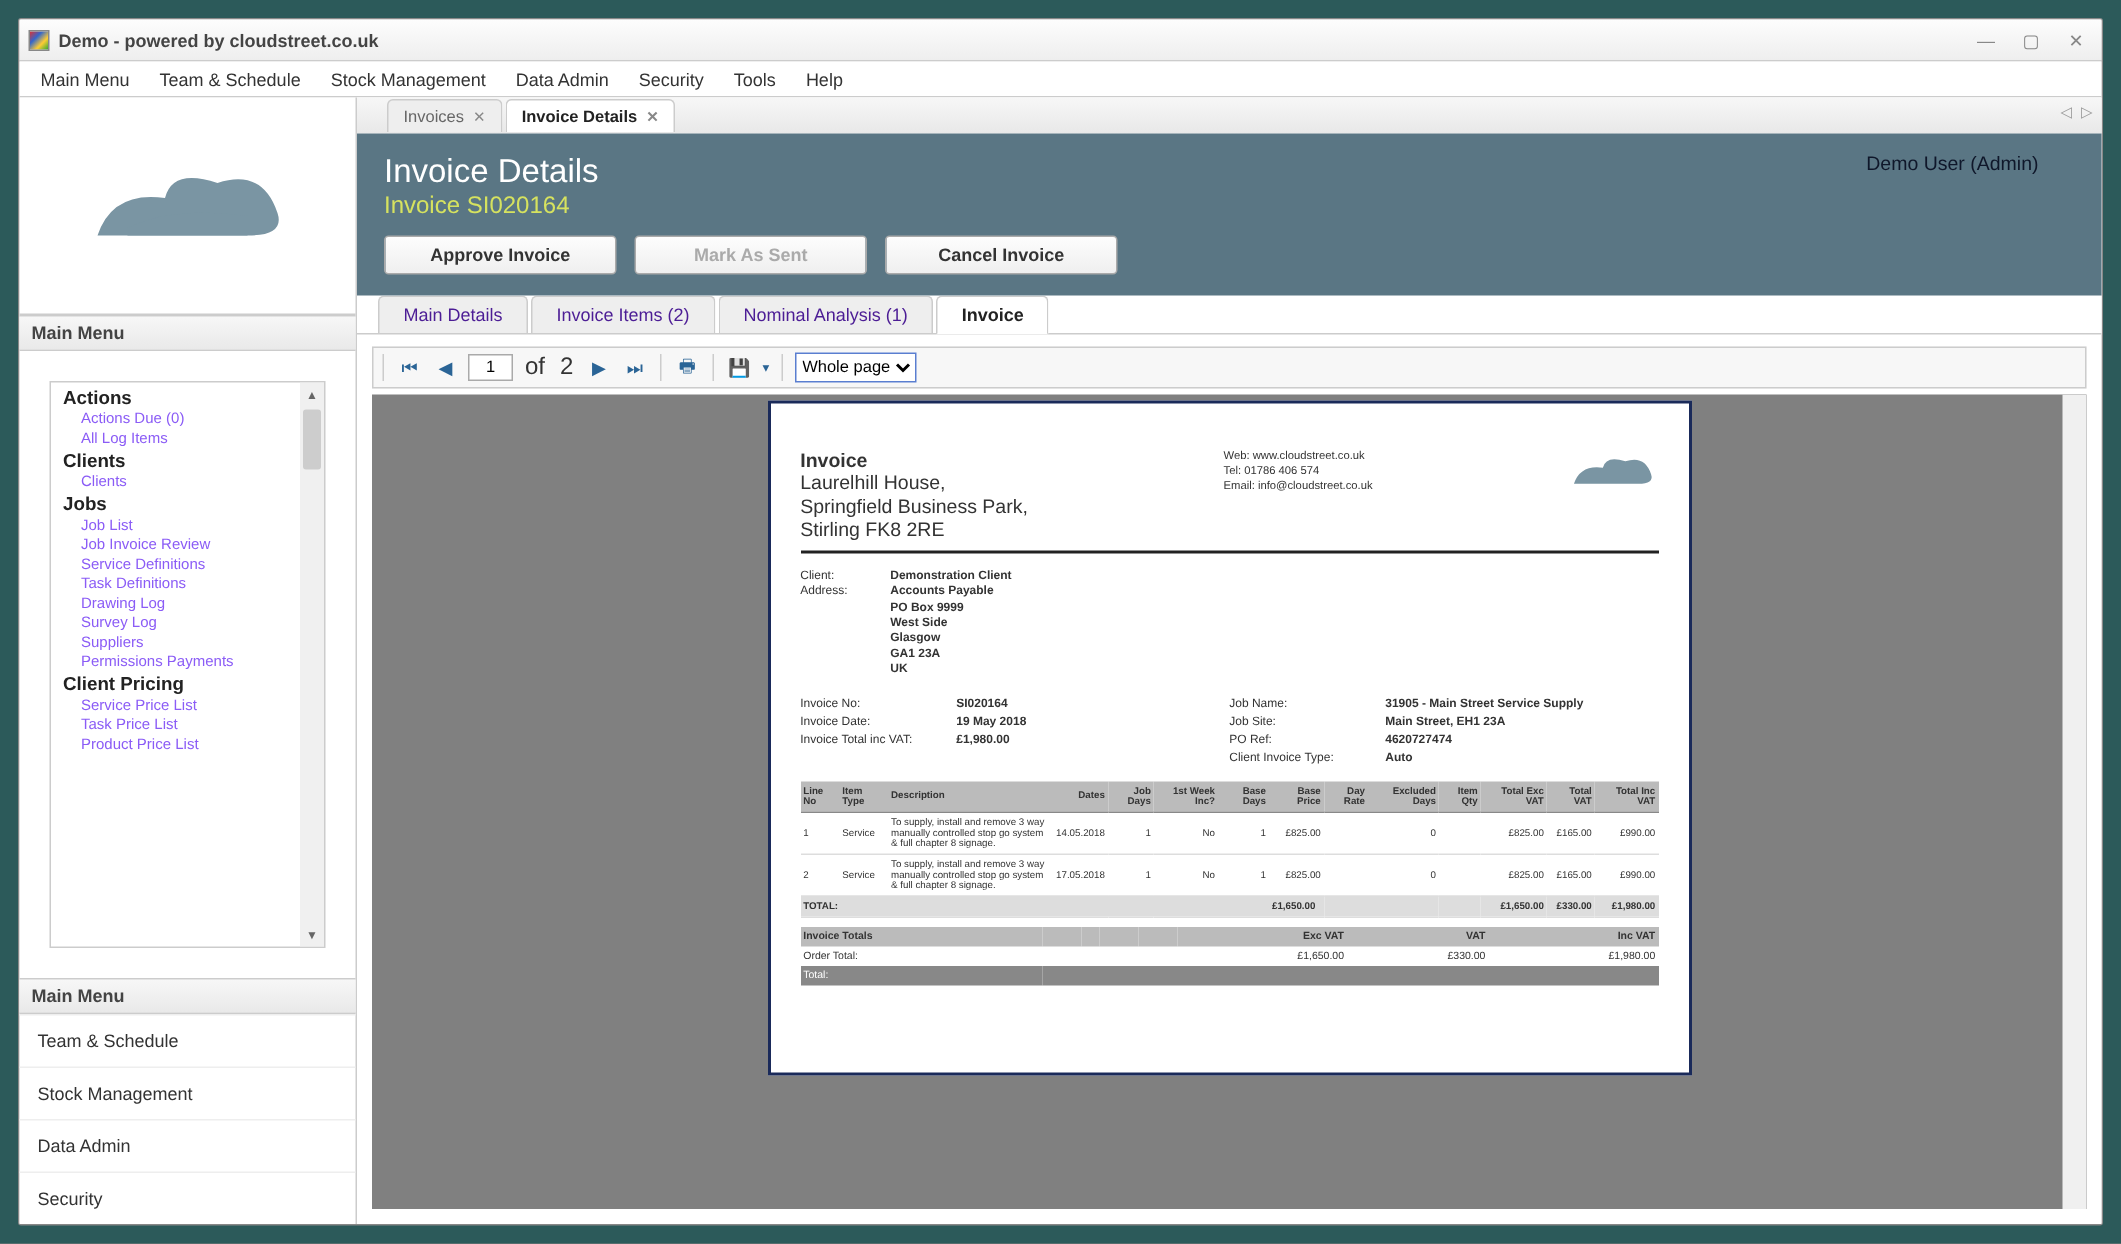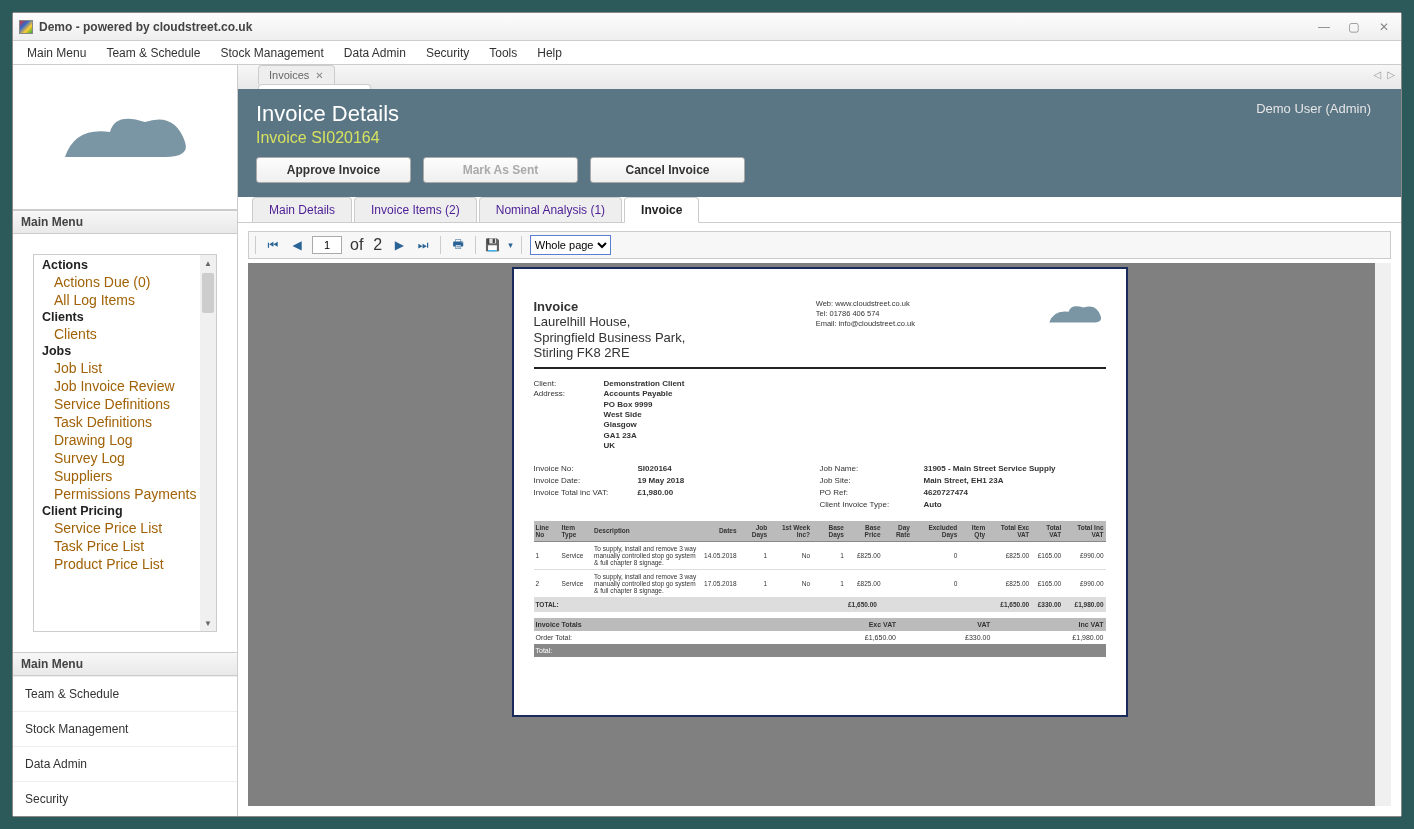--- a/index.html
+++ b/index.html
@@ -19,36 +19,36 @@
 .logo-box { height: 145px; display: flex; align-items: center; justify-content: center; border-bottom: 1px solid #ccc; }
 .cloud-logo { width: 140px; height: 70px; }
 
 .side-section-header { background: linear-gradient(#f7f7f7,#e9e9e9); padding: 4px 8px; font-size: 12px; font-weight: bold; color: #444; border-top: 1px solid #ccc; border-bottom: 1px solid #ccc; cursor: pointer; }
 .side-tree { flex: 1; overflow: hidden; position: relative; border: 1px solid #ccc; margin: 20px; display: flex; }
 .side-tree-content { flex: 1; overflow: hidden; padding: 2px 0; }
 .side-tree-scroll { width: 16px; background: #f0f0f0; display: flex; flex-direction: column; }
 .scroll-arrow { height: 16px; display: flex; align-items: center; justify-content: center; font-size: 8px; color: #666; }
 .scroll-thumb { height: 40px; margin: 2px; background: #cdcdcd; border-radius: 2px; }
 .tree-group { padding: 1px 8px; font-size: 12.5px; font-weight: bold; color: #222; cursor: pointer; }
-.tree-item { padding: 1px 9px 1px 20px; font-size: 14px; color: #a16207; cursor: pointer; white-space: nowrap; overflow: hidden; }
+.tree-item { padding: 1px 9px 1px 20px; font-size: 10px; color: #8b5cf6; cursor: pointer; white-space: nowrap; overflow: hidden; }
 
 .side-nav-list { display: flex; flex-direction: column; }
 .side-nav-item { padding: 10px 12px; font-size: 12px; color: #333; border-top: 1px solid #eee; cursor: pointer; }
 
 .main-area { flex: 1; display: flex; flex-direction: column; background: #fff; min-width: 0; }
-.doc-tabs-row { height: 24px; display: flex; align-items: flex-start; background: linear-gradient(#f7f7f7,#e8e8e8); padding-left: 20px; position: relative; flex-direction: column; }
+.doc-tabs-row { height: 24px; display: flex; align-items: center; background: linear-gradient(#f7f7f7,#e8e8e8); padding-left: 20px; position: relative; }
 .doc-tab { height: 22px; padding: 3px 10px; font-size: 11px; color: #666; border-top-left-radius: 4px; border-top-right-radius: 4px; display: flex; align-items: center; gap: 6px; cursor: pointer; border: 1px solid #ccc; border-bottom: none; background: #eee; margin-right: 2px; }
 .doc-tab.active { background: #fff; color: #222; font-weight: bold; }
 .tab-close { font-size: 10px; color: #888; }
 .doc-tabs-nav { position: absolute; right: 6px; top: 4px; display: flex; gap: 6px; color: #999; font-size: 10px; }
 
 .header-band { background: #5a7684; padding: 12px 18px 14px; }
 .header-title { font-size: 22px; color: #fff; font-weight: 300; }
 .header-sub { font-size: 16px; color: #d6e25f; margin-top: 2px; }
-.header-user { position: absolute; right: 30px; color: #e5e5e5; font-size: 13px; }
+.header-user { position: absolute; right: 42px; color: #0f172a; font-size: 13px; }
 .header-band-wrap { position: relative; }
 .btn-row { margin-top: 10px; display: flex; gap: 12px; }
 .action-btn { width: 155px; height: 26px; background: linear-gradient(#fdfdfd,#efefef); border: 1px solid #aaa; border-radius: 3px; font-size: 12px; font-weight: bold; color: #333; cursor: pointer; }
 .action-btn:disabled { color: #aaa; cursor: default; }
 
 .sub-tabs-row { height: 26px; background: #fff; display: flex; align-items: flex-end; padding-left: 14px; border-bottom: 1px solid #ccc; }
 .sub-tab { padding: 5px 16px; font-size: 12px; color: #4c1d95; border: 1px solid #ccc; border-bottom: none; border-top-left-radius: 4px; border-top-right-radius: 4px; margin-right: 2px; cursor: pointer; background: #eee; }
 .sub-tab.active { background: #fff; color: #222; font-weight: bold; position: relative; top: 1px; border-bottom: 1px solid #fff; }
 
 .viewer-toolbar { height: 28px; border: 1px solid #ccc; margin: 8px 10px 4px; display: flex; align-items: center; padding: 0 4px; gap: 6px; background: #f7f7f7; }
@@ -61,21 +61,21 @@
 .preview-wrap { flex: 1; background: #808080; margin: 0 10px 10px; overflow: hidden; position: relative; display: flex; justify-content: center; padding-top: 4px; }
 .preview-scroll-v { position: absolute; right: 0; top: 0; bottom: 0; width: 16px; background: #f0f0f0; }
 .invoice-page { width: 616px; height: 450px; background: #fff; border: 2px solid #1a2a5a; padding: 30px 20px 10px; font-size: 8px; color: #333; overflow: hidden; }
 .inv-head-row { display: flex; justify-content: space-between; }
 .inv-title { font-size: 13px; font-weight: bold; }
 .inv-addr { font-size: 13px; line-height: 1.2; }
 .inv-contact { font-size: 7.5px; text-align: left; line-height: 1.3; }
 .inv-logo { width: 60px; height: 30px; }
 .inv-hr { height: 2px; background: #222; margin: 6px 0 10px; }
 .inv-block { display: flex; font-size: 8px; line-height: 1.3; }
-.inv-label { width: 70px; }
+.inv-label { width: 60px; }
 .inv-val { font-weight: bold; }
 .inv-meta-row { display: flex; margin-top: 12px; font-size: 8px; }
 .inv-meta-col { display: flex; flex-direction: column; gap: 3px; flex: 1; }
 .inv-meta-item { display: flex; }
 .inv-meta-label { width: 104px; }
 .inv-table { width: 100%; border-collapse: collapse; margin-top: 12px; font-size: 6.5px; }
 .inv-table th { background: #bbb; padding: 3px 2px; font-weight: bold; text-align: right; border-bottom: 1px solid #888; }
 .inv-table th:first-child, .inv-table th:nth-child(2), .inv-table th:nth-child(3) { text-align: left; }
 .inv-table td { padding: 3px 2px; text-align: right; border-bottom: 1px solid #ddd; }
 .inv-table td:first-child, .inv-table td:nth-child(2), .inv-table td:nth-child(3) { text-align: left; }

